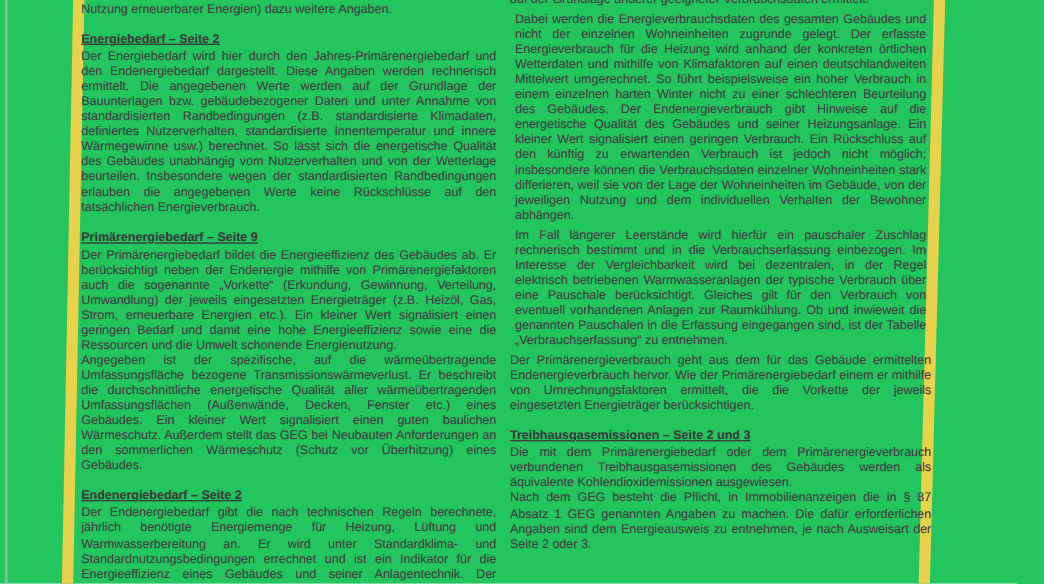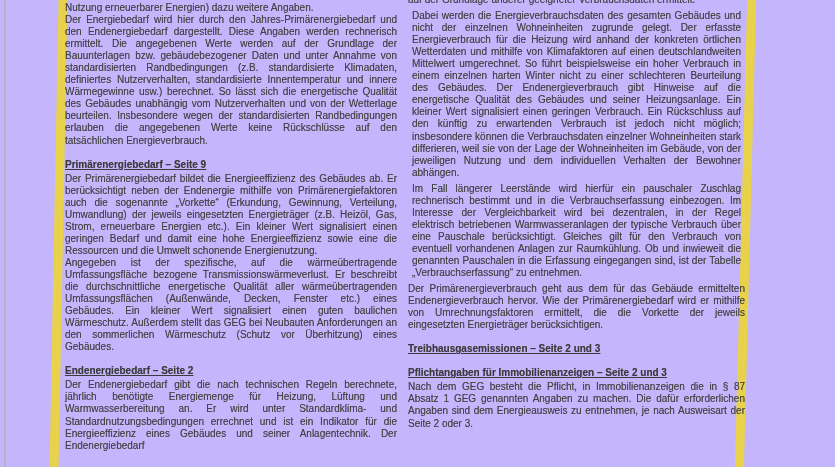--- a/index.html
+++ b/index.html
@@ -4,21 +4,21 @@
 <style>
   html, body {
     margin: 0; padding: 0;
     font-family: "Liberation Sans", sans-serif;
     background: #ffffff;
   }
   .page {
     position: relative;
     width: 835px; height: 467px;
     overflow: hidden;
-    background: #c4b5fd;
+    background: #22c55e;
   }
   .scan-edge {
     position: absolute;
     left: 4px; top: 0;
     width: 2px; height: 467px;
     background: #b4b4b2;
     opacity: .75;
   }
   .stripe {
     position: absolute;
@@ -56,20 +56,21 @@
 <div class="page">
 
   <div class="scan-edge"></div>
   <div class="stripe stripe-left" style="background:#e9d24b"></div>
   <div class="stripe stripe-right" style="background:#e9d24b"></div>
 
   <div class="col col-left">
     <p class="fragment">Nutzung erneuerbarer Energien) dazu weitere Angaben.</p>
 
     <div class="section">
+      <h3 class="heading">Energiebedarf – Seite 2</h3>
       <p class="body">Der Energiebedarf wird hier durch den Jahres-Primärenergiebedarf und den Endenergiebedarf dargestellt. Diese Angaben werden rechnerisch ermittelt. Die angegebenen Werte werden auf der Grundlage der Bauunterlagen bzw. gebäudebezogener Daten und unter Annahme von standardisierten Randbedingungen (z.B. standardisierte Klimadaten, definiertes Nutzerverhalten, standardisierte Innentemperatur und innere Wärmegewinne usw.) berechnet. So lässt sich die energetische Qualität des Gebäudes unabhängig vom Nutzerverhalten und von der Wetterlage beurteilen. Insbesondere wegen der standardisierten Randbedingungen erlauben die angegebenen Werte keine Rückschlüsse auf den tatsächlichen Energieverbrauch.</p>
     </div>
 
     <div class="section">
       <h3 class="heading">Primärenergiebedarf – Seite 9</h3>
       <p class="body">Der Primärenergiebedarf bildet die Energieeffizienz des Gebäudes ab. Er berücksichtigt neben der Endenergie mithilfe von Primärenergiefaktoren auch die sogenannte „Vorkette“ (Erkundung, Gewinnung, Verteilung, Umwandlung) der jeweils eingesetzten Energieträger (z.B. Heizöl, Gas, Strom, erneuerbare Energien etc.). Ein kleiner Wert signalisiert einen geringen Bedarf und damit eine hohe Energieeffizienz sowie eine die Ressourcen und die Umwelt schonende Energienutzung.</p>
     </div>
 
     <div class="section">
       <p class="body">Angegeben ist der spezifische, auf die wärmeübertragende Umfassungsfläche bezogene Transmissionswärmeverlust. Er beschreibt die durchschnittliche energetische Qualität aller wärmeübertragenden Umfassungsflächen (Außenwände, Decken, Fenster etc.) eines Gebäudes. Ein kleiner Wert signalisiert einen guten baulichen Wärmeschutz. Außerdem stellt das GEG bei Neubauten Anforderungen an den sommerlichen Wärmeschutz (Schutz vor Überhitzung) eines Gebäudes.</p>
@@ -80,26 +81,26 @@
       <p class="body">Der Endenergiebedarf gibt die nach technischen Regeln berechnete, jährlich benötigte Energiemenge für Heizung, Lüftung und Warmwasserbereitung an. Er wird unter Standardklima- und Standardnutzungsbedingungen errechnet und ist ein Indikator für die Energieeffizienz eines Gebäudes und seiner Anlagentechnik. Der Endenergiebedarf</p>
     </div>
   </div>
 
   <div class="col col-right">
     <p class="fragment">auf der Grundlage anderer geeigneter Verbrauchsdaten ermittelt.</p>
     <p class="para">Dabei werden die Energieverbrauchsdaten des gesamten Gebäudes und nicht der einzelnen Wohneinheiten zugrunde gelegt. Der erfasste Energieverbrauch für die Heizung wird anhand der konkreten örtlichen Wetterdaten und mithilfe von Klimafaktoren auf einen deutschlandweiten Mittelwert umgerechnet. So führt beispielsweise ein hoher Verbrauch in einem einzelnen harten Winter nicht zu einer schlechteren Beurteilung des Gebäudes. Der Endenergieverbrauch gibt Hinweise auf die energetische Qualität des Gebäudes und seiner Heizungsanlage. Ein kleiner Wert signalisiert einen geringen Verbrauch. Ein Rückschluss auf den künftig zu erwartenden Verbrauch ist jedoch nicht möglich; insbesondere können die Verbrauchsdaten einzelner Wohneinheiten stark differieren, weil sie von der Lage der Wohneinheiten im Gebäude, von der jeweiligen Nutzung und dem individuellen Verhalten der Bewohner abhängen.</p>
     <p class="para">Im Fall längerer Leerstände wird hierfür ein pauschaler Zuschlag rechnerisch bestimmt und in die Verbrauchserfassung einbezogen. Im Interesse der Vergleichbarkeit wird bei dezentralen, in der Regel elektrisch betriebenen Warmwasseranlagen der typische Verbrauch über eine Pauschale berücksichtigt. Gleiches gilt für den Verbrauch von eventuell vorhandenen Anlagen zur Raumkühlung. Ob und inwieweit die genannten Pauschalen in die Erfassung eingegangen sind, ist der Tabelle „Verbrauchserfassung“ zu entnehmen.</p>
 
     <div class="section">
-      <p class="body">Der Primärenergieverbrauch geht aus dem für das Gebäude ermittelten Endenergieverbrauch hervor. Wie der Primärenergiebedarf wird er mithilfe von Umrechnungsfaktoren ermittelt, die die Vorkette der jeweils eingesetzten Energieträger berücksichtigen.</p>
+      <p class="body">Der Primärenergieverbrauch geht aus dem für das Gebäude ermittelten Endenergieverbrauch hervor. Wie der Primärenergiebedarf einem er mithilfe von Umrechnungsfaktoren ermittelt, die die Vorkette der jeweils eingesetzten Energieträger berücksichtigen.</p>
     </div>
 
     <div class="section">
       <h3 class="heading">Treibhausgasemissionen – Seite 2 und 3</h3>
+      <p class="body">Die mit dem Primärenergiebedarf oder dem Primärenergieverbrauch verbundenen Treibhausgasemissionen des Gebäudes werden als äquivalente Kohlendioxidemissionen ausgewiesen.</p>
     </div>
 
     <div class="section">
-      <h3 class="heading">Pflichtangaben für Immobilienanzeigen – Seite 2 und 3</h3>
       <p class="body">Nach dem GEG besteht die Pflicht, in Immobilienanzeigen die in § 87 Absatz 1 GEG genannten Angaben zu machen. Die dafür erforderlichen Angaben sind dem Energieausweis zu entnehmen, je nach Ausweisart der Seite 2 oder 3.</p>
     </div>
   </div>
 
 </div>
 
 </body></html>

